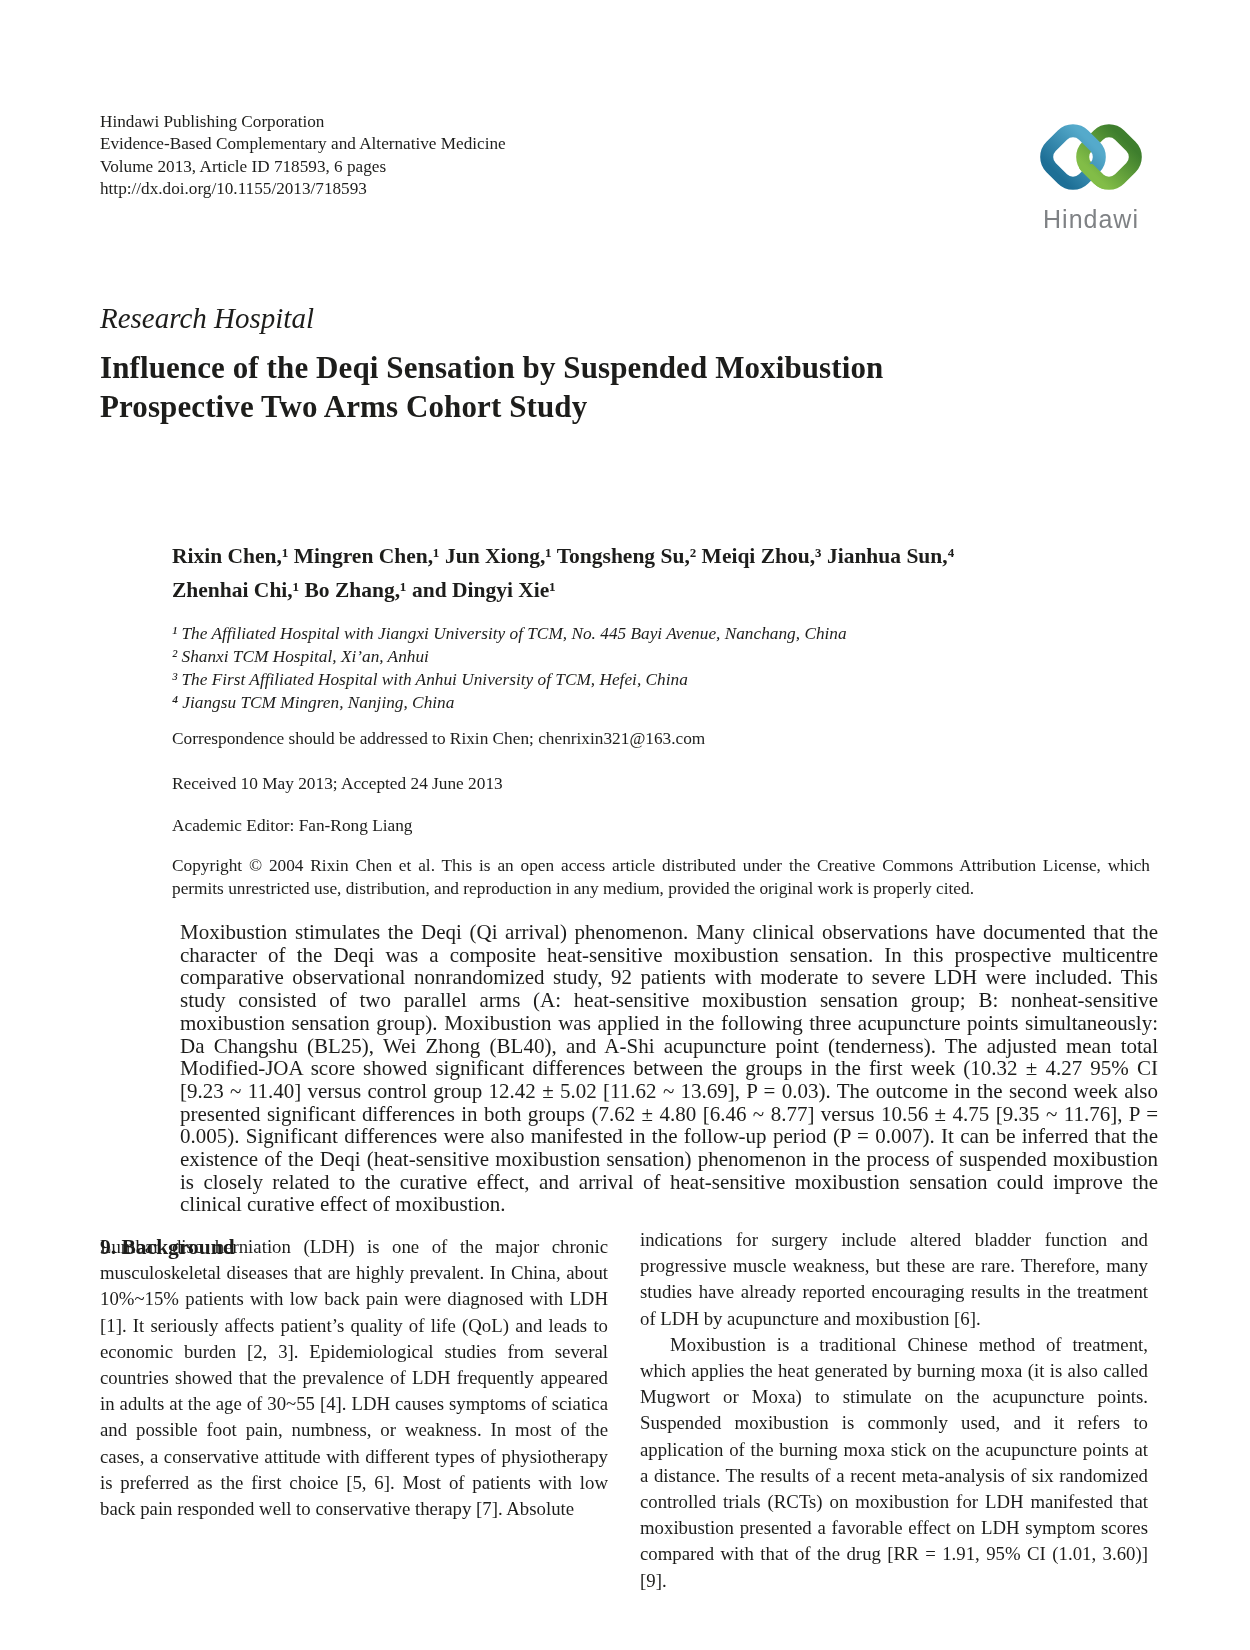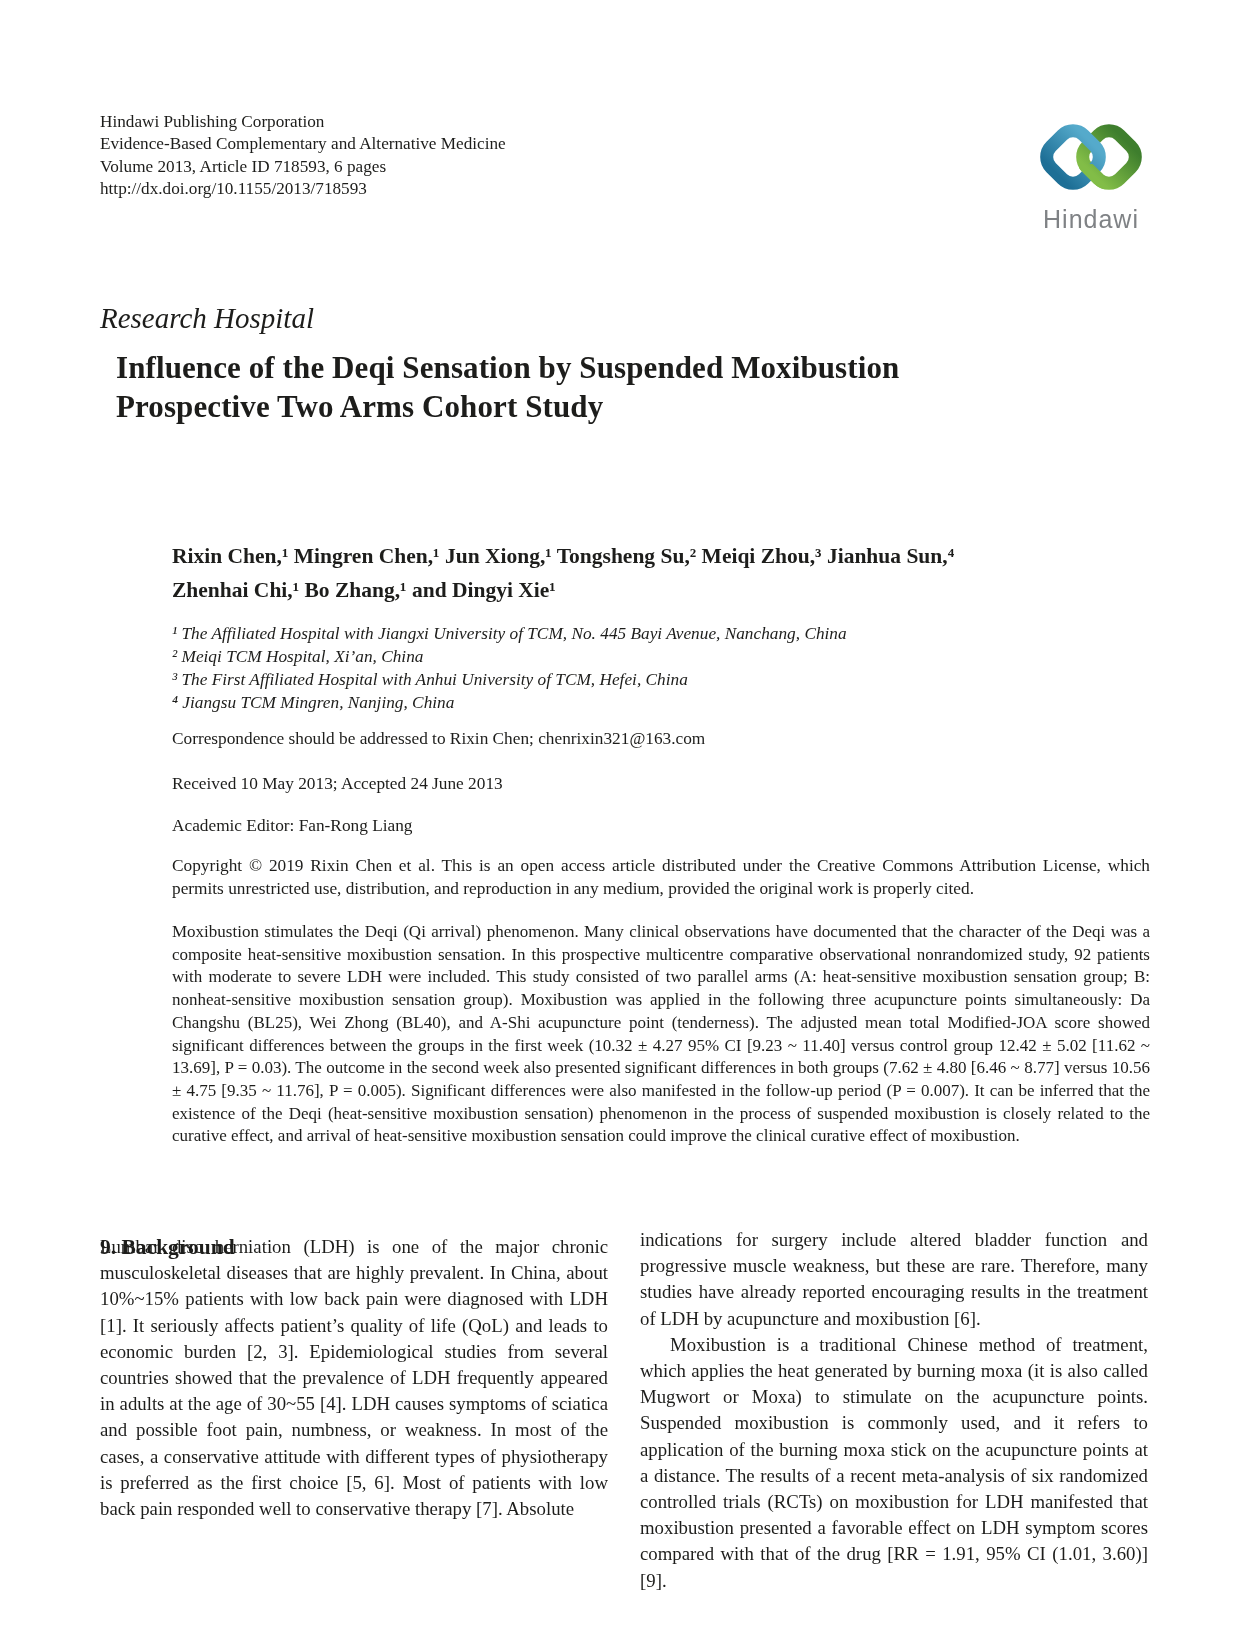--- a/index.html
+++ b/index.html
@@ -28,21 +28,21 @@
     color: #7f8285; font-size: 25px; letter-spacing: 1px;
     margin-top: -1px;
   }
 
   
   #research-article {
     position: absolute; left: 100px; top: 282px;
     font-size: 29px; font-style: italic;
   }
   #article-title {
-    position: absolute; left: 116px; top: 329px;
+    position: absolute; left: 100px; top: 329px;
     font-size: 31px; font-weight: bold; line-height: 38.5px;
     letter-spacing: 0.1px;
   }
 
   
   #authors {
     position: absolute; left: 172px; top: 519px;
     font-size: 21.5px; font-weight: bold; line-height: 34px;
   }
   #affiliations {
@@ -50,22 +50,22 @@
     font-size: 17.3px; font-style: italic; line-height: 23px;
   }
   #correspondence { position: absolute; left: 172px; top: 709px; font-size: 17.3px; }
   #received       { position: absolute; left: 172px; top: 754px; font-size: 17.3px; }
   #editor         { position: absolute; left: 172px; top: 796px; font-size: 17.3px; }
   #copyright {
     position: absolute; left: 172px; top: 835px; width: 978px;
     font-size: 17.3px; line-height: 22.5px; text-align: justify;
   }
   #abstract {
-    position: absolute; left: 172px; top: 901px; width: 978px;
-    font-size: 17px; line-height: 22.7px; text-align: justify;
+    position: absolute; left: 180px; top: 901px; width: 978px;
+    font-size: 21px; line-height: 22.7px; text-align: justify;
   }
 
   
   #background-heading {
     position: absolute; left: 100px; top: 1215px;
     font-size: 21.5px; font-weight: bold;
   }
   #col-left {
     position: absolute; left: 100px; top: 1214px; width: 508px;
     font-size: 18.8px; line-height: 26.2px; text-align: justify;
@@ -123,30 +123,30 @@
     <div>Prospective Two Arms Cohort Study</div>
   </div>
 
   <div id="authors">
     <div>Rixin Chen,¹ Mingren Chen,¹ Jun Xiong,¹ Tongsheng Su,² Meiqi Zhou,³ Jianhua Sun,⁴</div>
     <div>Zhenhai Chi,¹ Bo Zhang,¹ and Dingyi Xie¹</div>
   </div>
 
   <div id="affiliations">
     <div>¹ The Affiliated Hospital with Jiangxi University of TCM, No. 445 Bayi Avenue, Nanchang, China</div>
-    <div>² Meiqi TCM Hospital, Xi’an, China</div>
+    <div>² Shanxi TCM Hospital, Xi’an, Anhui</div>
     <div>³ The First Affiliated Hospital with Anhui University of TCM, Hefei, China</div>
     <div>⁴ Jiangsu TCM Mingren, Nanjing, China</div>
   </div>
 
   <div id="correspondence">Correspondence should be addressed to Rixin Chen; chenrixin321@163.com</div>
   <div id="received">Received 10 May 2013; Accepted 24 June 2013</div>
   <div id="editor">Academic Editor: Fan-Rong Liang</div>
 
-  <div id="copyright">Copyright © 2019 Rixin Chen et al. This is an open access article distributed under the Creative Commons Attribution License, which permits unrestricted use, distribution, and reproduction in any medium, provided the original work is properly cited.</div>
+  <div id="copyright">Copyright © 2004 Rixin Chen et al. This is an open access article distributed under the Creative Commons Attribution License, which permits unrestricted use, distribution, and reproduction in any medium, provided the original work is properly cited.</div>
 
   <div id="abstract">Moxibustion stimulates the Deqi (Qi arrival) phenomenon. Many clinical observations have documented that the character of the Deqi was a composite heat-sensitive moxibustion sensation. In this prospective multicentre comparative observational nonrandomized study, 92 patients with moderate to severe LDH were included. This study consisted of two parallel arms (A: heat-sensitive moxibustion sensation group; B: nonheat-sensitive moxibustion sensation group). Moxibustion was applied in the following three acupuncture points simultaneously: Da Changshu (BL25), Wei Zhong (BL40), and A-Shi acupuncture point (tenderness). The adjusted mean total Modified-JOA score showed significant differences between the groups in the first week (10.32 ± 4.27 95% CI [9.23 ~ 11.40] versus control group 12.42 ± 5.02 [11.62 ~ 13.69], P = 0.03). The outcome in the second week also presented significant differences in both groups (7.62 ± 4.80 [6.46 ~ 8.77] versus 10.56 ± 4.75 [9.35 ~ 11.76], P = 0.005). Significant differences were also manifested in the follow-up period (P = 0.007). It can be inferred that the existence of the Deqi (heat-sensitive moxibustion sensation) phenomenon in the process of suspended moxibustion is closely related to the curative effect, and arrival of heat-sensitive moxibustion sensation could improve the clinical curative effect of moxibustion.</div>
 
   <div id="background-heading">9. Background</div>
 
   <div id="col-left">
     <p style="margin:0">Lumbar disc herniation (LDH) is one of the major chronic musculoskeletal diseases that are highly prevalent. In China, about 10%~15% patients with low back pain were diagnosed with LDH [1]. It seriously affects patient’s quality of life (QoL) and leads to economic burden [2, 3]. Epidemiological studies from several countries showed that the prevalence of LDH frequently appeared in adults at the age of 30~55 [4]. LDH causes symptoms of sciatica and possible foot pain, numbness, or weakness. In most of the cases, a conservative attitude with different types of physiotherapy is preferred as the first choice [5, 6]. Most of patients with low back pain responded well to conservative therapy [7]. Absolute</p>
   </div>
 
   <div id="col-right">

